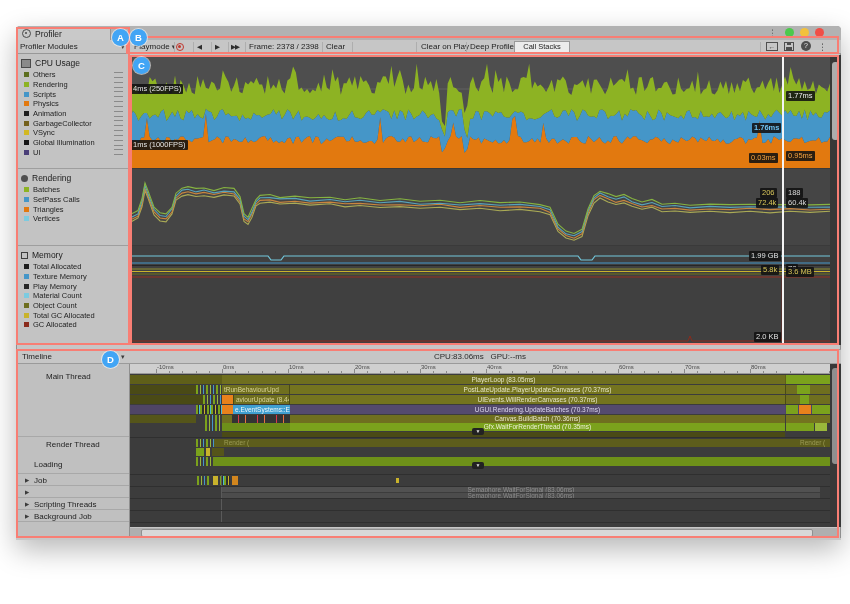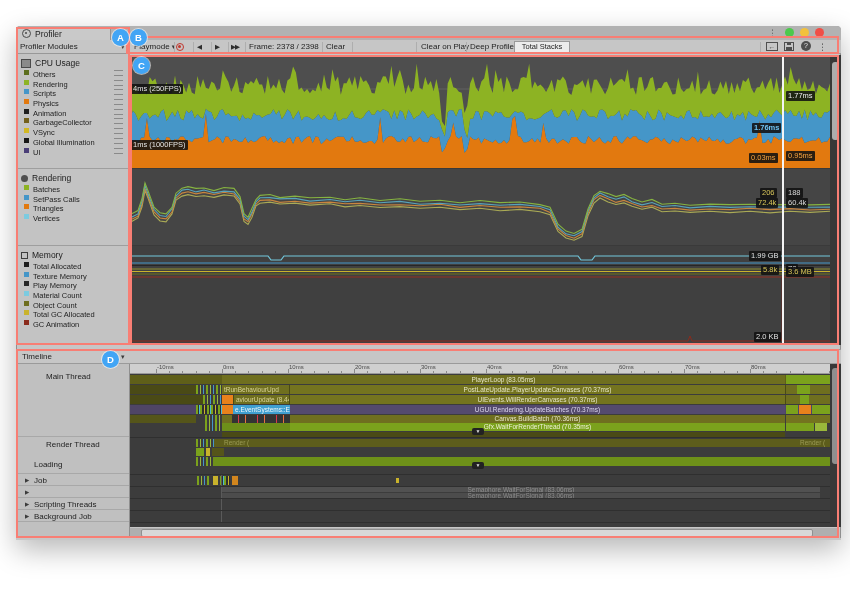--- a/index.html
+++ b/index.html
@@ -34,21 +34,21 @@
   .ic-save:after{content:"";position:absolute;left:1px;bottom:0;width:6px;height:3px;background:#4f4f4f;}
   .ic-save:before{content:"";position:absolute;left:2px;top:0;width:4px;height:2px;background:#4f4f4f;}
   .ic-help{left:801px;top:41px;width:10px;height:10px;border-radius:50%;background:#4f4f4f;color:#e8e8e8;
            font-size:7px;line-height:10px;text-align:center;}
   .ic-menu{left:818px;top:40px;font-size:9px;color:#3e3e3e;line-height:14px;}
   
   #modpanel{left:16px;top:54px;width:114px;height:291px;background:#c3c3c3;border-right:1px solid #8f8f8f;box-sizing:border-box;}
   .sec{position:absolute;left:16px;width:113px;box-sizing:border-box;}
   .sec.bt{border-top:1px solid #9e9e9e;}
   .sec-h{display:flex;align-items:center;padding:4px 0 2px 5px;font-size:8.5px;color:#1c1c1c;}
-  .mod-row{display:flex;align-items:flex-start;height:9.7px;}
+  .mod-row{display:flex;align-items:center;height:9.7px;}
   .sw{width:5px;height:5px;margin:0 4px 0 8px;flex:none;}
   .mod-lbl{font-size:7.5px;color:#1e1e1e;white-space:nowrap;}
   .handle{margin-left:auto;margin-right:6px;width:9px;height:4px;border-top:1px solid #8a8a8a;border-bottom:1px solid #8a8a8a;}
   .cpu-ic{display:inline-block;width:8px;height:7px;border:1px solid #4a4a4a;background:#8a8a8a;margin-right:4px;}
   .render-ic{display:inline-block;width:7px;height:7px;border-radius:50%;background:#4f4f4f;margin-right:4px;}
   .memory-ic{display:inline-block;width:7px;height:7px;border:1.5px solid #3e3e3e;box-sizing:border-box;margin-right:4px;}
   
   .chart{position:absolute;left:130px;width:700px;}
   #cpu-chart{top:55px;height:113px;background:#4e4e4e;}
   #render-chart{top:168px;height:77px;background:#454545;border-top:1px solid #3a3a3a;box-sizing:border-box;}
@@ -113,21 +113,21 @@
     <span class="caret">▾</span>
   </span>
   <div class="abs" id="record-btn"></div>
   <span class="transport" style="left:197px;">◀</span>
   <span class="transport" style="left:215px;">▶</span>
   <span class="transport" style="left:231px;">▶▶</span>
   <span class="tb-txt" style="left:249px;text-align:center;">Frame: 2378 / 2398</span>
   <span class="tb-txt" style="left:326px;">Clear</span>
   <span class="tb-txt" style="left:421px;">Clear on Play</span>
   <span class="tb-txt" style="left:470px;">Deep Profile</span>
-  <div class="abs" id="callstacks-btn">Total Stacks</div>
+  <div class="abs" id="callstacks-btn">Call Stacks</div>
   <div class="abs ic-load">←</div>
   <div class="abs ic-save"></div>
   <div class="abs ic-help">?</div>
   <div class="abs ic-menu">⋮</div>
   <div id="tb-seps"></div>
 
   <span class="tb-txt" style="left:20px;">
     <span>Profiler Modules</span>
   </span>
   <span class="tb-txt caret" style="left:121px;">▾</span>
@@ -161,20 +161,21 @@
   <div class="abs vbadge" style="left:131px;top:84px;color:#e4e4e4;">4ms (250FPS)</div>
   <div class="abs vbadge" style="left:131px;top:140px;color:#e4e4e4;">1ms (1000FPS)</div>
   <div id="value-badges"></div>
   <div class="abs" id="frame-line"></div>
   <div class="abs" id="chart-scroll"></div>
   <div class="abs" id="chart-thumb"></div>
 
   <div class="abs" id="tl-toolbar"></div>
   <div id="tl-label">Timeline</div>
   <div id="tl-caret" class="caret">▾</div>
+  <div id="cpu-gpu">CPU:83.06ms   GPU:--ms</div>
   <div class="abs" id="ruler">
       <div class="tickl" style="left: 27px;">-10ms</div>
       <div class="tickm" style="left: 26px; height: 4px;"></div>
       <div class="tickl" style="left: 93px;">0ms</div>
       <div class="tickm" style="left: 92px; height: 4px;"></div>
       <div class="tickl" style="left: 159px;">10ms</div>
       <div class="tickm" style="left: 158px; height: 4px;"></div>
       <div class="tickl" style="left: 225px;">20ms</div>
       <div class="tickm" style="left: 224px; height: 4px;"></div>
       <div class="tickl" style="left: 291px;">30ms</div>
@@ -418,21 +419,21 @@
       <div class="mod-row">
         <span class="sw" style="background: rgb(110, 110, 31);"></span>
         <span class="mod-lbl">Object Count</span>
       </div>
       <div class="mod-row">
         <span class="sw" style="background: rgb(201, 179, 44);"></span>
         <span class="mod-lbl">Total GC Allocated</span>
       </div>
       <div class="mod-row">
         <span class="sw" style="background: rgb(138, 43, 28);"></span>
-        <span class="mod-lbl">GC Animation</span>
+        <span class="mod-lbl">GC Allocated</span>
       </div>
     </div>
     <div class="abs vbadge" style="left: 786px; top: 91px; color: rgb(236, 236, 236);">1.77ms</div>
     <div class="abs vbadge" style="left: 752px; top: 123px; color: rgb(111, 194, 240); font-weight: bold;">1.76ms</div>
     <div class="abs vbadge" style="left: 749px; top: 153px; color: rgb(240, 160, 64);">0.03ms</div>
     <div class="abs vbadge" style="left: 786px; top: 151px; color: rgb(240, 160, 64);">0.95ms</div>
     <div class="abs vbadge" style="left: 760px; top: 188px; color: rgb(216, 198, 90);">206</div>
     <div class="abs vbadge" style="left: 786px; top: 188px; color: rgb(216, 216, 216);">188</div>
     <div class="abs vbadge" style="left: 756px; top: 198px; color: rgb(216, 198, 90);">72.4k</div>
     <div class="abs vbadge" style="left: 786px; top: 198px; color: rgb(216, 216, 216);">60.4k</div>

